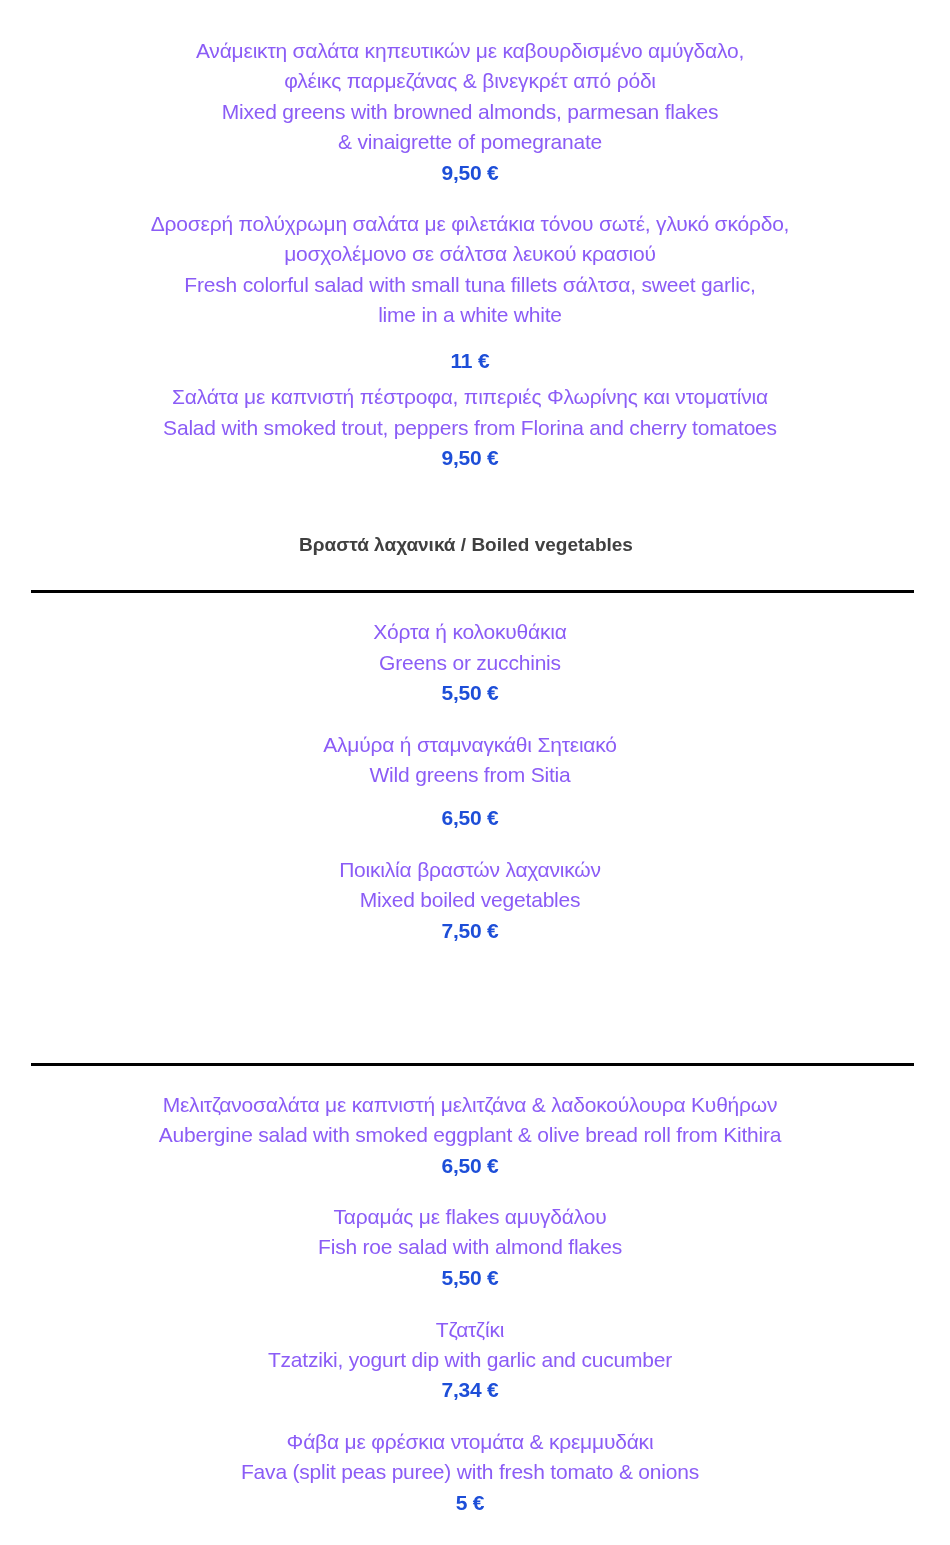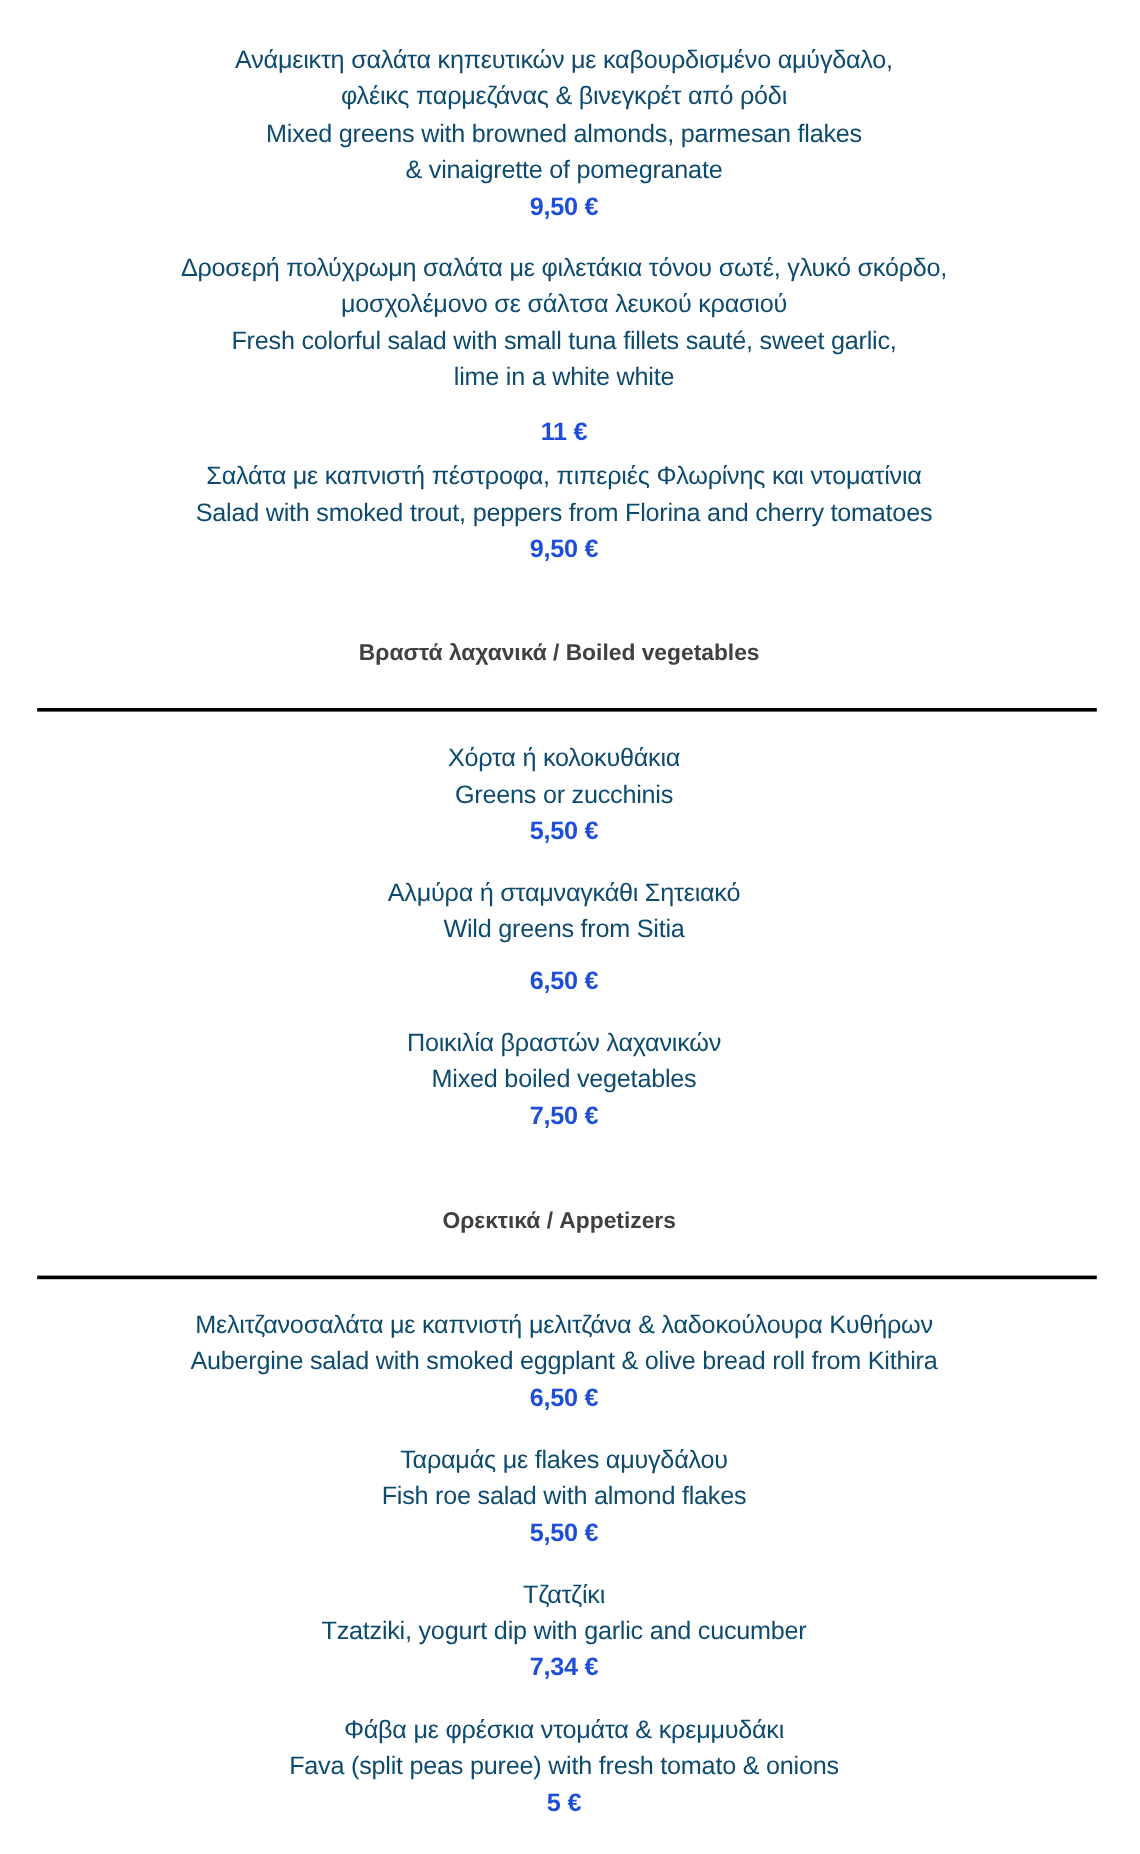--- a/index.html
+++ b/index.html
@@ -22,21 +22,21 @@
       height: 1545px;
     }
     .line {
       position: absolute;
       left: 0;
       width: 940px;
       text-align: center;
       font-size: 21px;
       line-height: 30px;
       white-space: nowrap;
-      color: #0c4a6e;
+      color: #8b5cf6;
       letter-spacing: -0.2px;
     }
     .price {
       font-weight: bold;
       color: #1d4ed8;
     }
     .section-title {
       position: absolute;
       left: 0;
       width: 932px;
@@ -64,21 +64,21 @@
     <div class="line" style="top:36px">Ανάμεικτη σαλάτα κηπευτικών με καβουρδισμένο αμύγδαλο,</div>
     <div class="line" style="top:66px">φλέικς παρμεζάνας &amp; βινεγκρέτ από ρόδι</div>
     <div class="line" style="top:97px">Mixed greens with browned almonds, parmesan flakes</div>
     <div class="line" style="top:127px">&amp; vinaigrette of pomegranate</div>
     <div class="line price" style="top:158px">9,50 €</div>
   </div>
 
   <div>
     <div class="line" style="top:209px">Δροσερή πολύχρωμη σαλάτα με φιλετάκια τόνου σωτέ, γλυκό σκόρδο,</div>
     <div class="line" style="top:239px">μοσχολέμονο σε σάλτσα λευκού κρασιού</div>
-    <div class="line" style="top:270px">Fresh colorful salad with small tuna fillets sauté, sweet garlic,</div>
+    <div class="line" style="top:270px">Fresh colorful salad with small tuna fillets σάλτσα, sweet garlic,</div>
     <div class="line" style="top:300px">lime in a white white</div>
     <div class="line price" style="top:346px">11 €</div>
   </div>
 
   <div>
     <div class="line" style="top:382px">Σαλάτα με καπνιστή πέστροφα, πιπεριές Φλωρίνης και ντοματίνια</div>
     <div class="line" style="top:413px">Salad with smoked trout, peppers from Florina and cherry tomatoes</div>
     <div class="line price" style="top:443px">9,50 €</div>
   </div>
 
@@ -96,21 +96,20 @@
     <div class="line" style="top:760px">Wild greens from Sitia</div>
     <div class="line price" style="top:803px">6,50 €</div>
   </div>
 
   <div>
     <div class="line" style="top:855px">Ποικιλία  βραστών λαχανικών</div>
     <div class="line" style="top:885px">Mixed boiled vegetables</div>
     <div class="line price" style="top:916px">7,50 €</div>
   </div>
 
-  <div class="section-title" style="top:1000px">Ορεκτικά / Appetizers</div>
   <div class="divider" style="top:1063px"></div>
 
   <div>
     <div class="line" style="top:1090px">Μελιτζανοσαλάτα με καπνιστή μελιτζάνα &amp; λαδοκούλουρα Κυθήρων</div>
     <div class="line" style="top:1120px">Aubergine salad with smoked eggplant &amp; olive bread roll from Kithira</div>
     <div class="line price" style="top:1151px">6,50 €</div>
   </div>
 
   <div>
     <div class="line" style="top:1202px">Ταραμάς με flakes αμυγδάλου</div>

